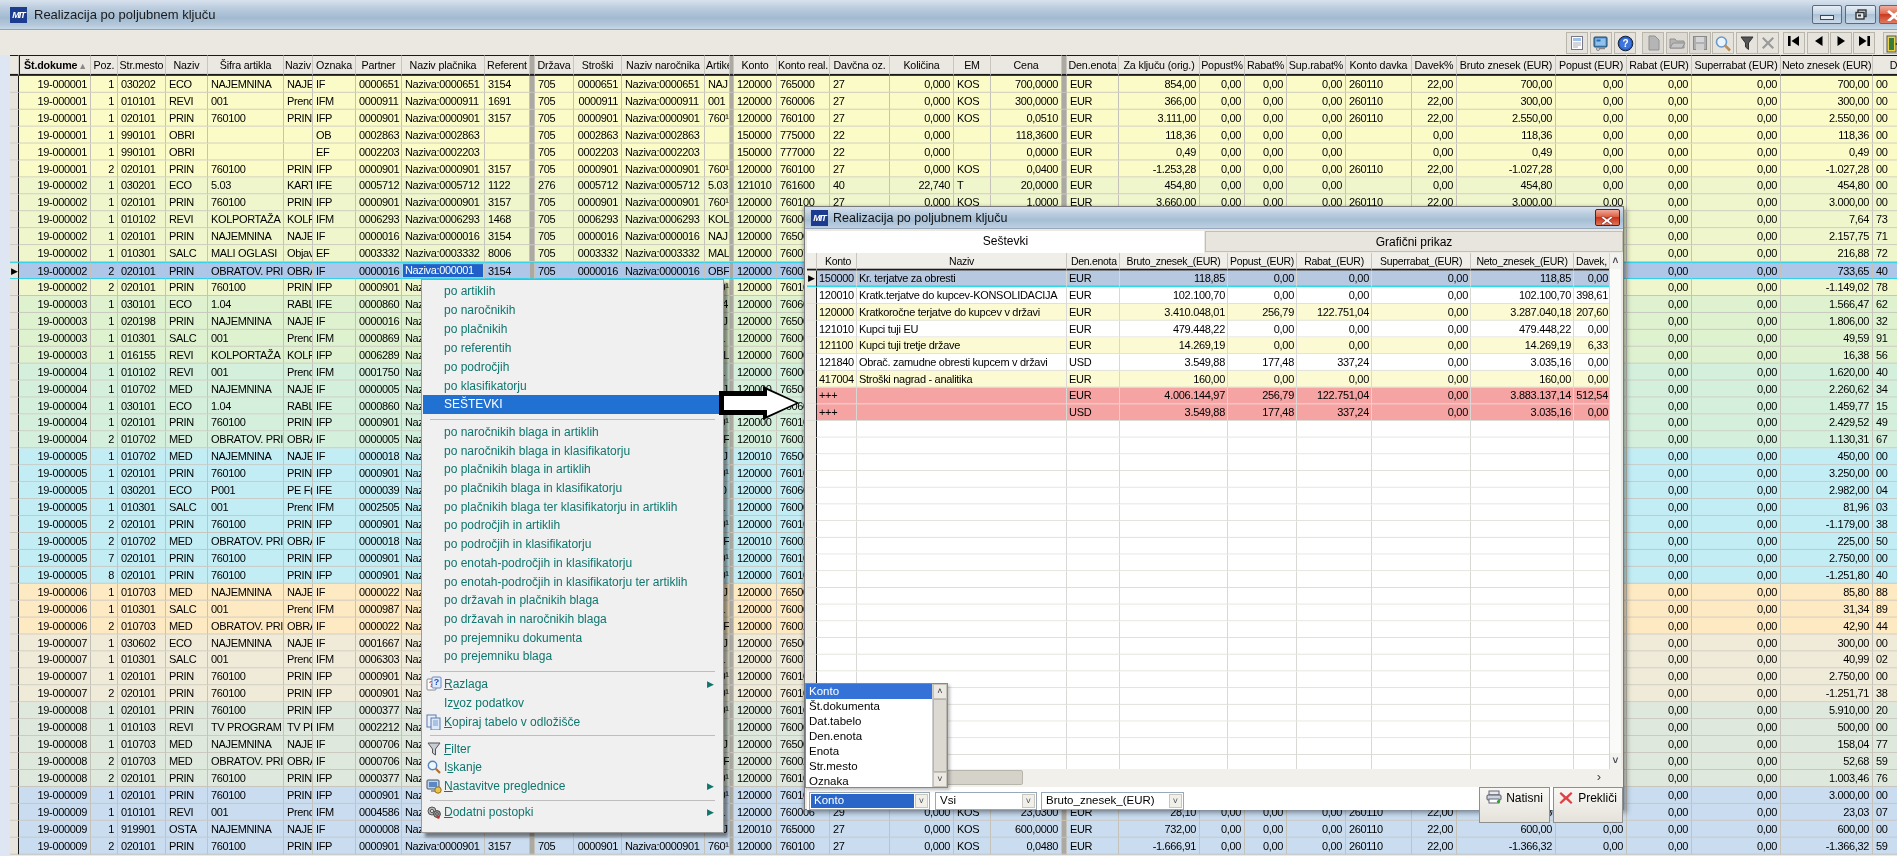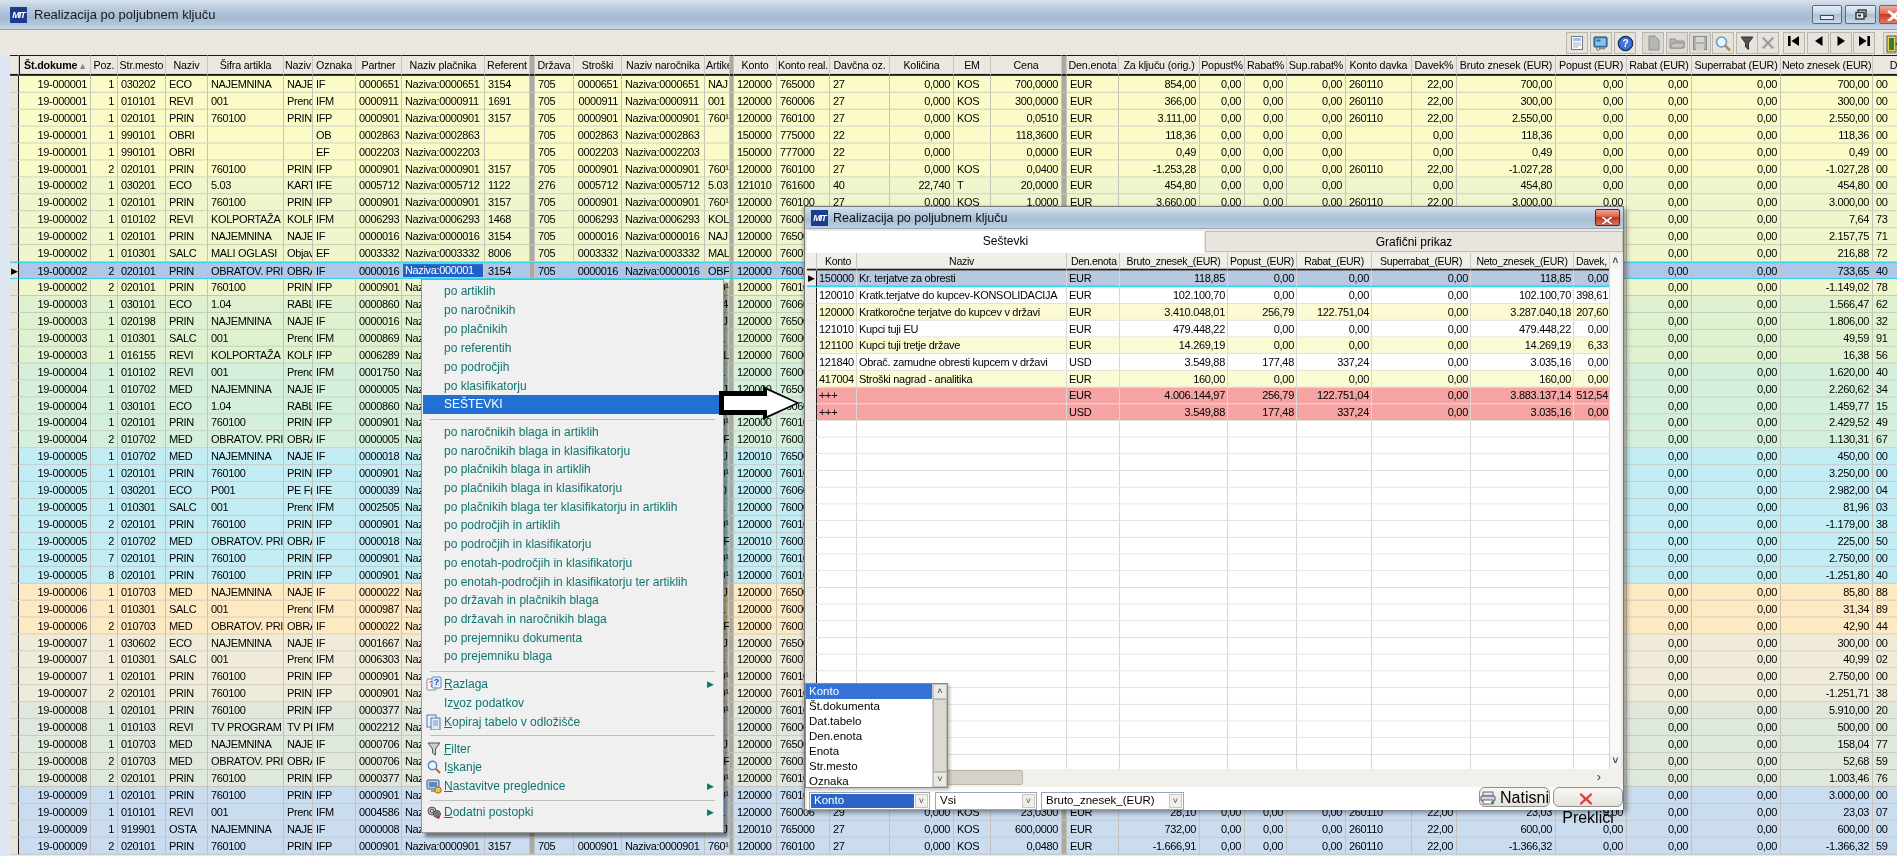--- a/index.html
+++ b/index.html
@@ -85,21 +85,21 @@
 .hthumb{position:absolute;left:6px;top:1px;width:210px;height:15px;background:#d5d2ca;border:1px solid #b8b5ad;border-radius:2px}
 .harr{position:absolute;left:784px;top:0;width:16px;height:17px;color:#444;font-size:13px;text-align:center;line-height:15px}
 .dbottom{position:absolute;left:2px;top:580px;width:816px;height:23px;background:#fff}
 .cmb{position:absolute;top:5px;height:18px;background:#fff;border:1px solid #98a8b8;font-size:11.5px}
 .cmb1{left:2px;width:121px}
 .cmb2{left:128px;width:102px}
 .cmb3{left:234px;width:143px}
 .cmbsel{position:absolute;left:1px;top:1px;right:15px;bottom:1px;background:#2a65c8;color:#fff;padding:0 0 0 3px}
 .cmbtxt{position:absolute;left:4px;top:1px}
 .cmbbtn{position:absolute;right:1px;top:1px;width:13px;bottom:1px;background:#f0efe8;border:1px solid #c8c6be;color:#445;font-size:9px;text-align:center;line-height:13px}
-.btn{position:absolute;top:0;height:20px;background:linear-gradient(#f8f7f4,#e5e2da);border:1px solid #8e8f8f;border-radius:6px;font-size:16px;text-align:center;line-height:20px}
+.btn{position:absolute;top:0;height:36px;background:linear-gradient(#f8f7f4,#e5e2da);border:1px solid #8e8f8f;border-radius:0;font-size:12px;text-align:center;line-height:20px}
 .btn svg{vertical-align:-2px;margin-right:4px}
 .btn1{left:672px;width:71px}
 .btn2{left:746px;width:70px}
 .ddl{position:absolute;left:805px;top:683px;width:143px;height:105px;background:#fff;border:1px solid #888;z-index:25;box-shadow:2px 2px 3px rgba(0,0,0,0.25)}
 .li{height:15px;line-height:15px;font-size:11.5px;padding-left:3px;white-space:nowrap}
 .lisel{background:#3472d8;color:#fff}
 .ddsb{position:absolute;right:0;top:0;width:15px;height:103px;background:#f0efe8;border-left:1px solid #ccc}
 .ddarr{position:absolute;left:0;width:14px;height:15px;background:#ece9e2;border:1px solid #c5c2ba;font-size:9px;color:#334;text-align:center;line-height:13px;top:0}
 .ddarr.dddn{top:88px}
 .ddthumb{position:absolute;left:0;top:15px;width:14px;height:73px;background:#dcd9d2;border:1px solid #b8b5ad}

